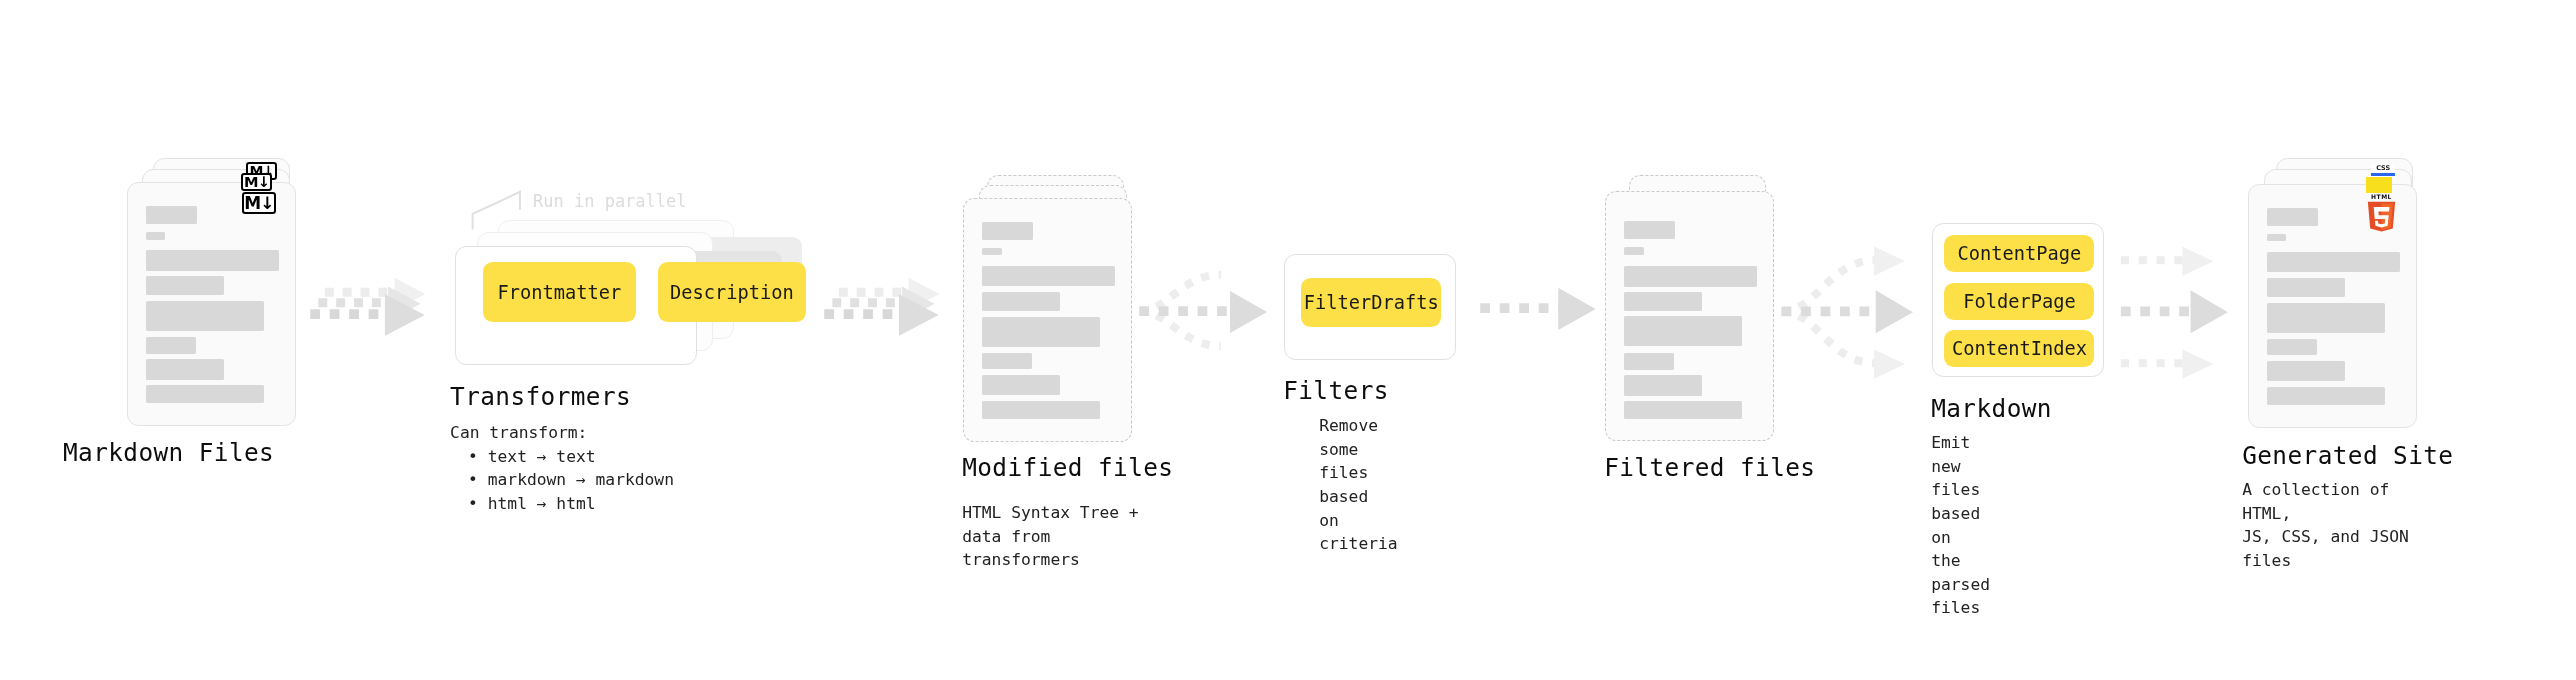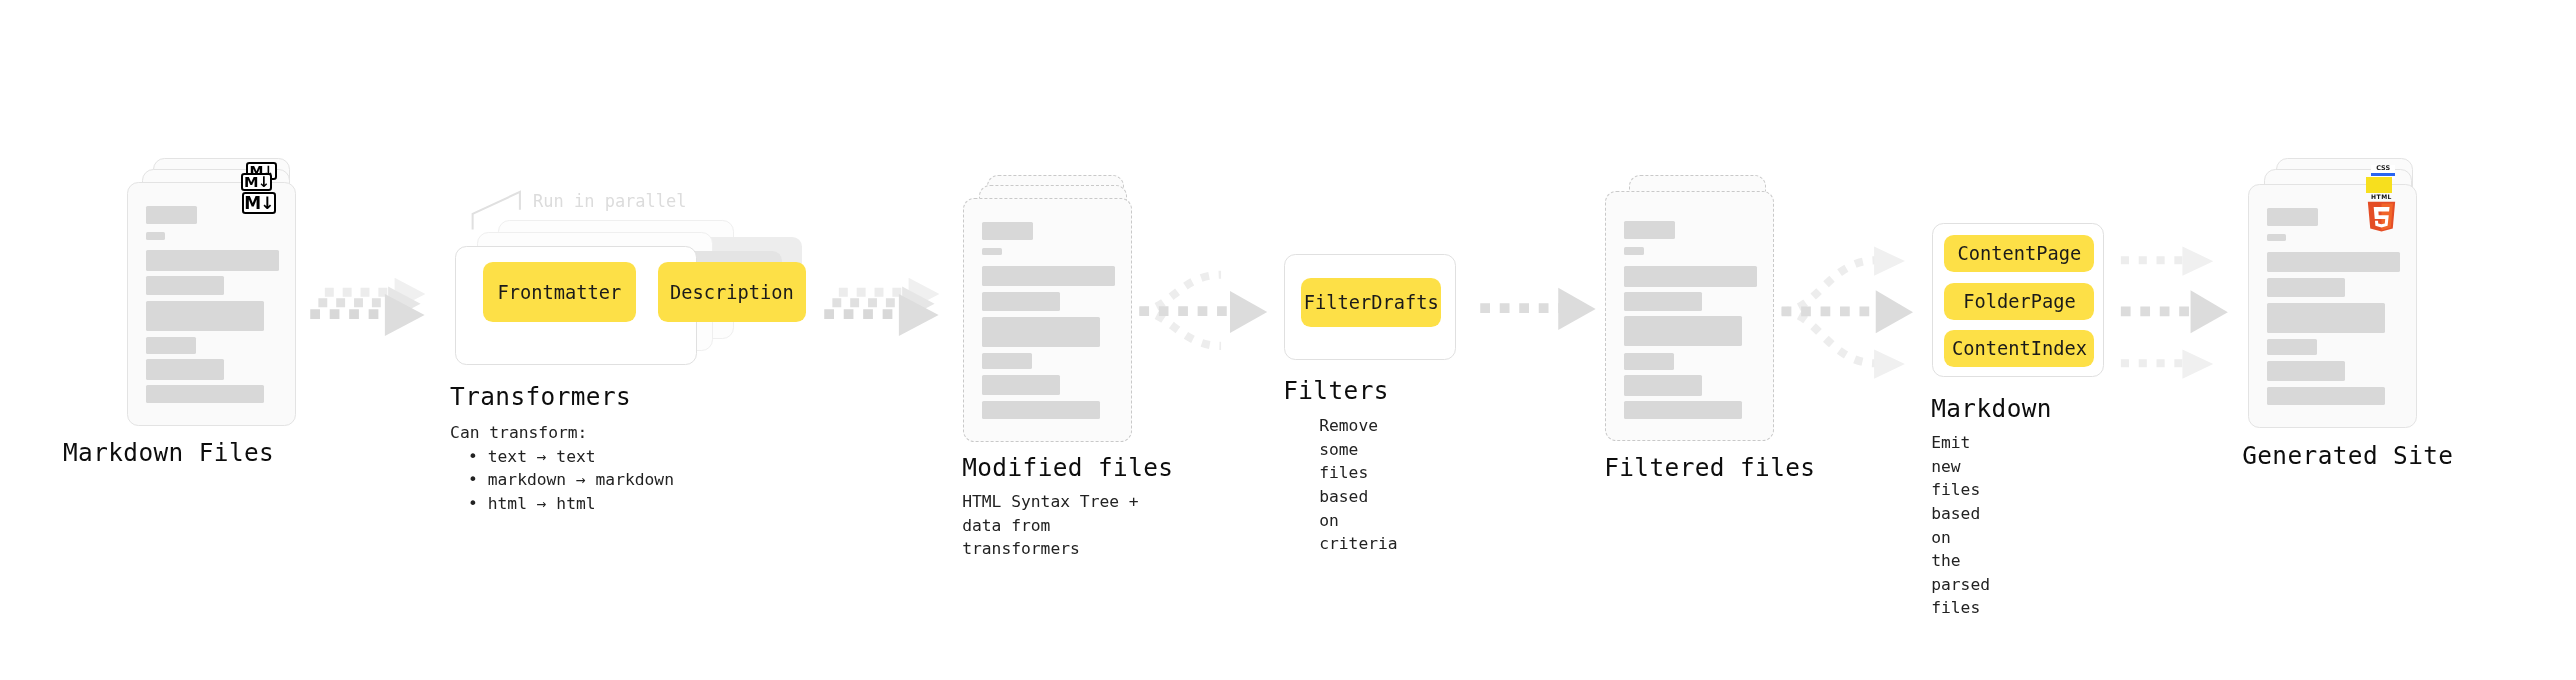--- a/index.html
+++ b/index.html
@@ -253,21 +253,21 @@
         <div class="skel" style="left:18px; top:49px; width:19.5px; height:7.3px;"></div>
         <div class="skel" style="left:18px; top:67px; width:133px; height:20.3px;"></div>
         <div class="skel" style="left:18px; top:93px; width:78px; height:18.7px;"></div>
         <div class="skel" style="left:18px; top:118px; width:118px; height:30px;"></div>
         <div class="skel" style="left:18px; top:154px; width:50px; height:16.3px;"></div>
         <div class="skel" style="left:18px; top:176px; width:78px; height:20.3px;"></div>
         <div class="skel" style="left:18px; top:202px; width:118px; height:18px;"></div>
       </div>
     </div>
     <div class="title" style="left:-0.8px; top:278px;">Modified files</div>
-    <div class="subtitle" style="left:-0.8px; top:315px;">HTML Syntax Tree +
+    <div class="subtitle" style="left:-0.8px; top:326px;">HTML Syntax Tree +
 data from transformers</div>
   </div>
 
   <svg class="arrow-svg" style="left:1136px; top:265px;" width="154" height="89" viewBox="0 0 190 110">
     <g fill="none" stroke="#ededed" stroke-width="10" stroke-dasharray="10 12">
       <path d="M4,57 C40,57 55,12 105,12"></path>
       <path d="M4,57 C40,57 55,100 105,100"></path>
     </g>
     <g stroke="#dcdcdc" stroke-width="12" stroke-dasharray="12 12" fill="none">
       <line x1="4" y1="57" x2="120" y2="57"></line>
@@ -371,16 +371,18 @@
       <div class="badge js-badge" style="left:123px; top:18.7px; width:26px; height:16.3px;"></div>
 
       <svg class="html5-badge" style="left:120px; top:32.5px;" width="37" height="41" viewBox="0 0 46 50">
         <text x="23" y="9" font-family="DejaVu Sans, Liberation Sans, sans-serif" font-size="7.5" font-weight="bold" fill="#111" text-anchor="middle" letter-spacing="0.6">HTML</text>
         <path d="M6,13 L40,13 L37,46 L23,50 L9,46 Z" fill="#e44d26"></path>
         <path d="M23,15 L23,48.2 L34.6,44.8 L37.2,15 Z" fill="#f16529"></path>
         <path d="M13,19.5 L33,19.5 L32.4,25 L19.1,25 L19.5,29.6 L32,29.6 L30.6,42.6 L23,44.8 L15.4,42.6 L14.9,36.6 L18.7,36.6 L18.9,39.8 L23,41 L27.1,39.8 L27.6,34.2 L14.6,34.2 L13.3,19.5 Z" fill="#ffffff"></path>
       </svg>
     </div>
     <div class="title" style="left:-0.8px; top:283px;">Generated Site</div>
+    <div class="subtitle" style="left:-0.8px; top:320px;">A collection of HTML,
+JS, CSS, and JSON files</div>
   </div>
 
 </div>
 
 
 </body></html>

